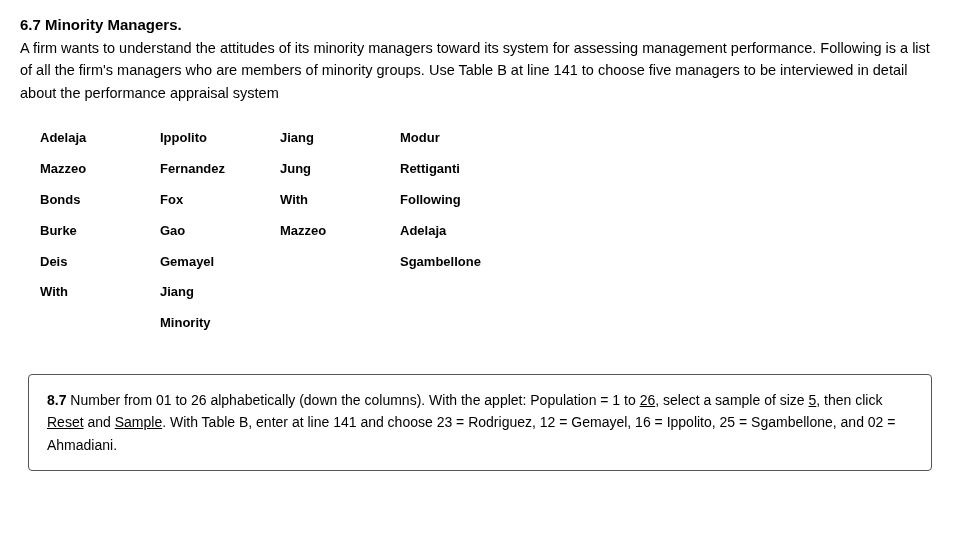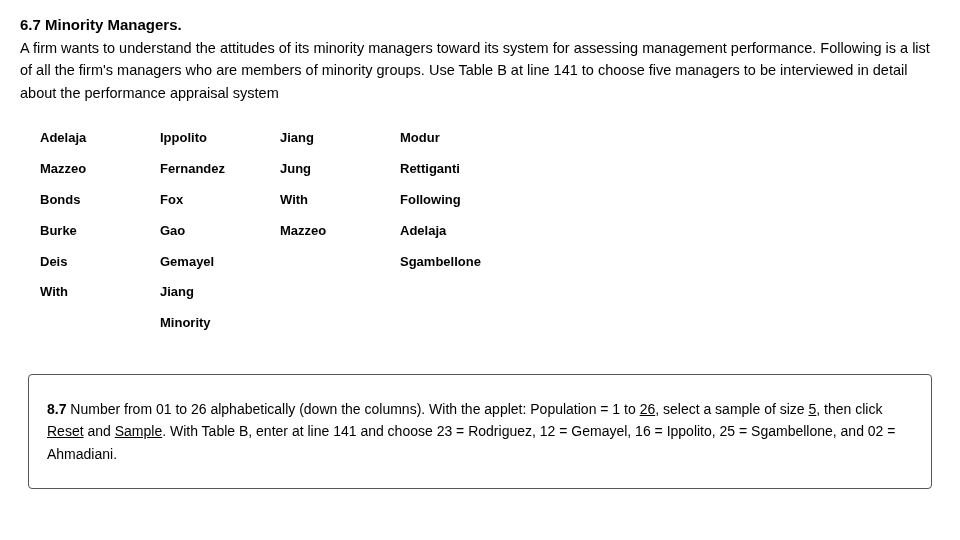--- a/index.html
+++ b/index.html
@@ -47,21 +47,21 @@
 
     .name-item {
       font-size: 13px;
       line-height: 1.6;
       color: #000;
     }
 
     .solution-box {
       border: 1.5px solid #555;
       border-radius: 4px;
-      padding: 23px 18px;
+      padding: 14px 18px;
       margin: 0 8px;
       font-size: 14px;
       line-height: 1.6;
       color: #000;
     }
 
     .solution-bold {
       font-weight: bold;
     }
 

